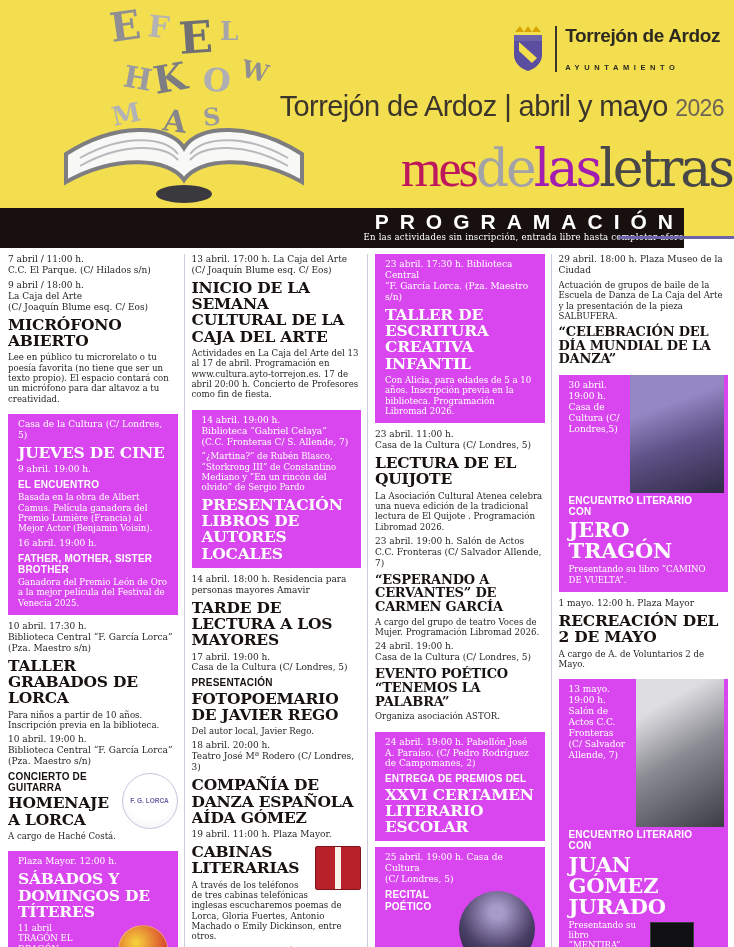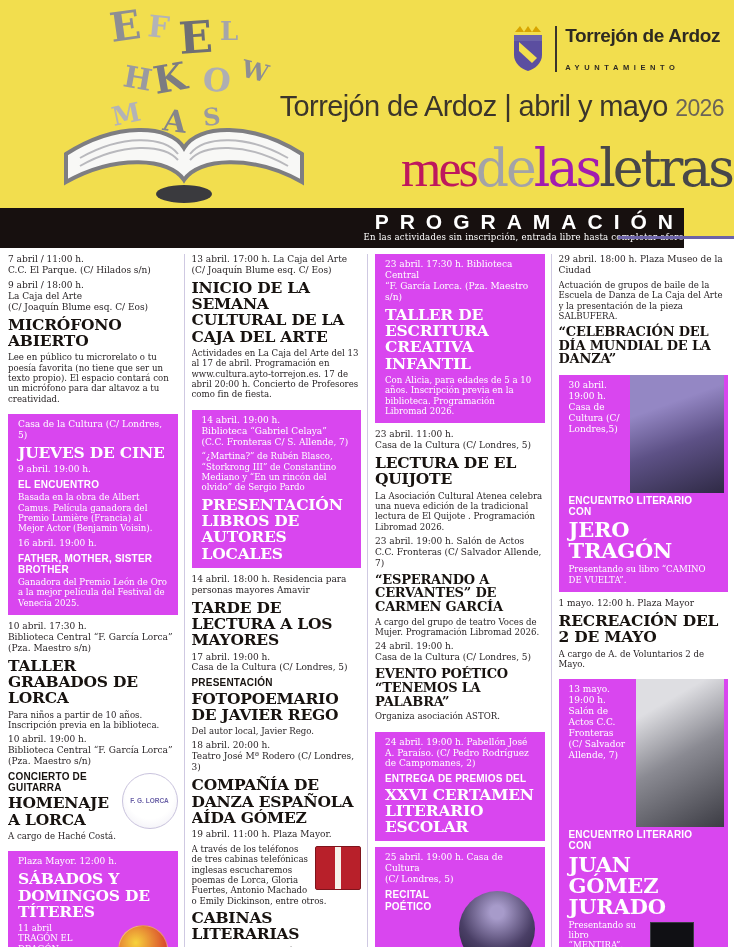--- a/index.html
+++ b/index.html
@@ -193,22 +193,22 @@
           <p class="blk meta" data-name="meta-block">17 abril. 19:00 h.
 Casa de la Cultura (C/ Londres, 5)</p>
           <p class="blk h-sans" data-name="h-sans-block">PRESENTACIÓN</p>
           <p class="blk h-serif lg" data-name="h-serif-block">FOTOPOEMARIO DE JAVIER REGO</p>
           <p class="blk body" data-name="body-block">Del autor local, Javier Rego.</p>
           <p class="blk meta" data-name="meta-block">18 abril. 20:00 h.
 Teatro José Mª Rodero (C/ Londres, 3)</p>
           <p class="blk h-serif lg" data-name="h-serif-block">COMPAÑÍA DE DANZA ESPAÑOLA AÍDA GÓMEZ</p>
           <p class="blk meta" data-name="meta-block">19 abril. 11:00 h. Plaza Mayor.</p>
           <div class="media" data-name="phone-booths-image"></div>
+          <p class="blk h-serif lg" data-name="h-serif-block">CABINAS LITERARIAS</p>
           <p class="blk body" data-name="body-block">A través de los teléfonos de tres cabinas telefónicas inglesas escucharemos poemas de Lorca, Gloria Fuertes, Antonio Machado o Emily Dickinson, entre otros.</p>
-          <p class="blk h-serif lg" data-name="h-serif-block">CABINAS LITERARIAS</p>
           <p class="blk meta" data-name="meta-block">20 abril. 17:30 h. Salón de Actos C. C. “Rafael Alberti” (C/ Cañada, 50)</p>
         </section>
       </div>
       <div class="col" data-name="program-column-3">
         <section class="sec purple" data-name="event-section-taller-escritura-creativa">
           <p class="blk meta" data-name="meta-block">23 abril. 17:30 h. Biblioteca Central
 “F. García Lorca. (Pza. Maestro s/n)</p>
           <p class="blk h-serif lg" data-name="h-serif-block">TALLER DE ESCRITURA CREATIVA INFANTIL</p>
           <p class="blk body" data-name="body-block">Con Alicia, para edades de 5 a 10 años. Inscripción previa en la biblioteca. Programación Libromad 2026.</p>
         </section>

